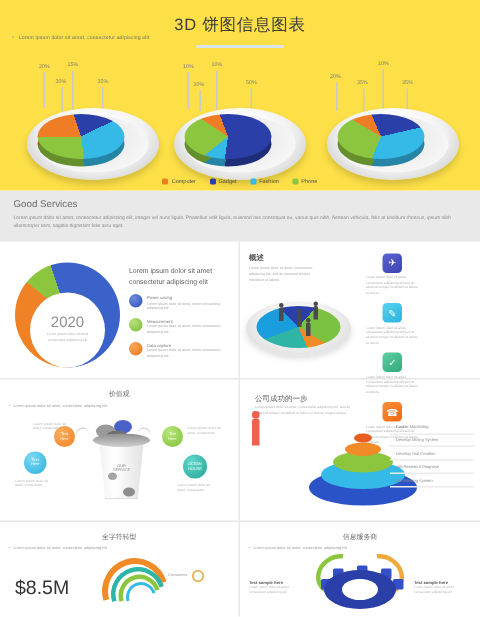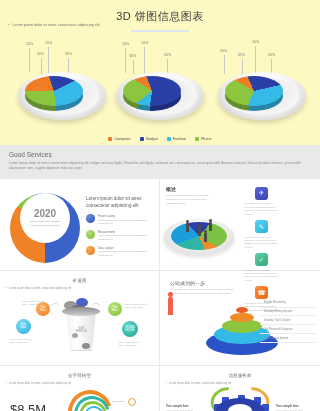--- a/index.html
+++ b/index.html
@@ -7,21 +7,21 @@
   body {
     font-family: "Liberation Sans", sans-serif;
     background:#ffffff;
     color:#4a4a4a;
     overflow:hidden;
     position:relative;
   }
   .page { width:320px; height:411px; position:relative; background:#fff; }
 
   
-  .sec1 { position:relative; height:145px; background:#fef9c3; }
+  .sec1 { position:relative; height:127px; background:#fde047; }
   .slide-title {
     text-align:center; font-size:11px; color:#3b3b3b;
     padding-top:9px; letter-spacing:.5px;
   }
   .title-rule {
     width:58px; height:2px; background:#d9e4ef; margin:6px auto 0;
   }
   .bullet-line {
     position:absolute; left:8px; top:22px;
     font-size:3.4px; color:#6d6d6d; letter-spacing:.1px;
@@ -83,21 +83,21 @@
   
   .sec2 { display:flex; height:92px; border-bottom:1px solid #e6e6e6; }
   .s2-left  { width:160px; position:relative; border-right:1px solid #e9e9e9; }
   .s2-right { width:160px; position:relative; display:flex; }
 
   .donut-wrap { position:absolute; left:10px; top:14px; width:70px; height:70px; }
   .donut {
     width:70px; height:70px; border-radius:50%;
     background:conic-gradient(from -8deg,
       #3a62c8 0 52%, #ef8127 52% 88%, #8cc63f 88% 97%, #3a62c8 97% 100%);
-    display:flex; align-items:flex-start; justify-content:center;font-weight:bold;
+    display:flex; align-items:flex-end; justify-content:center;
   }
   .donut-hole {
     width:50px; height:50px; border-radius:50%; background:#fff;
     display:flex; flex-direction:column; align-items:center; justify-content:center;
   }
   .donut-year { font-size:10px; color:#8d8d8d; }
   .donut-sub { font-size:2.3px; color:#aeaeae; text-align:center; line-height:1.5; width:34px; margin-top:1px;}
 
   .s2-txt { position:absolute; left:86px; top:16px; width:70px; }
   .s2-head { font-size:4.6px; color:#5d5d5d; line-height:1.55; margin-bottom:5px; }

